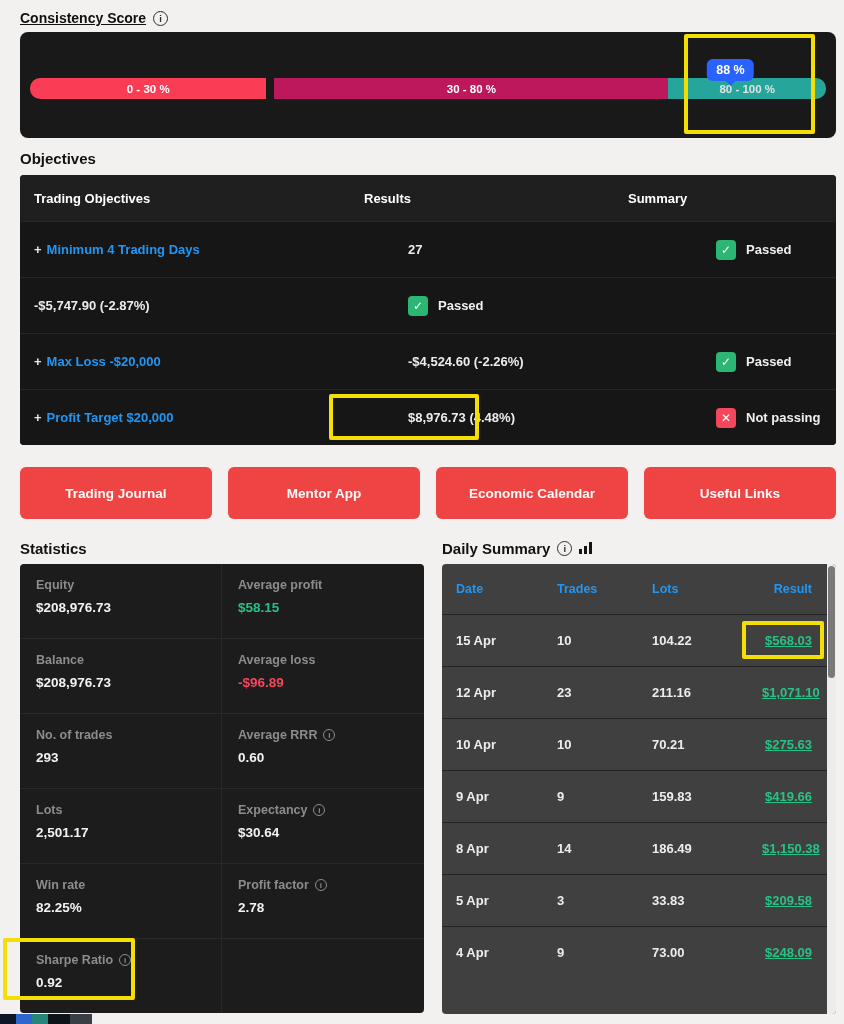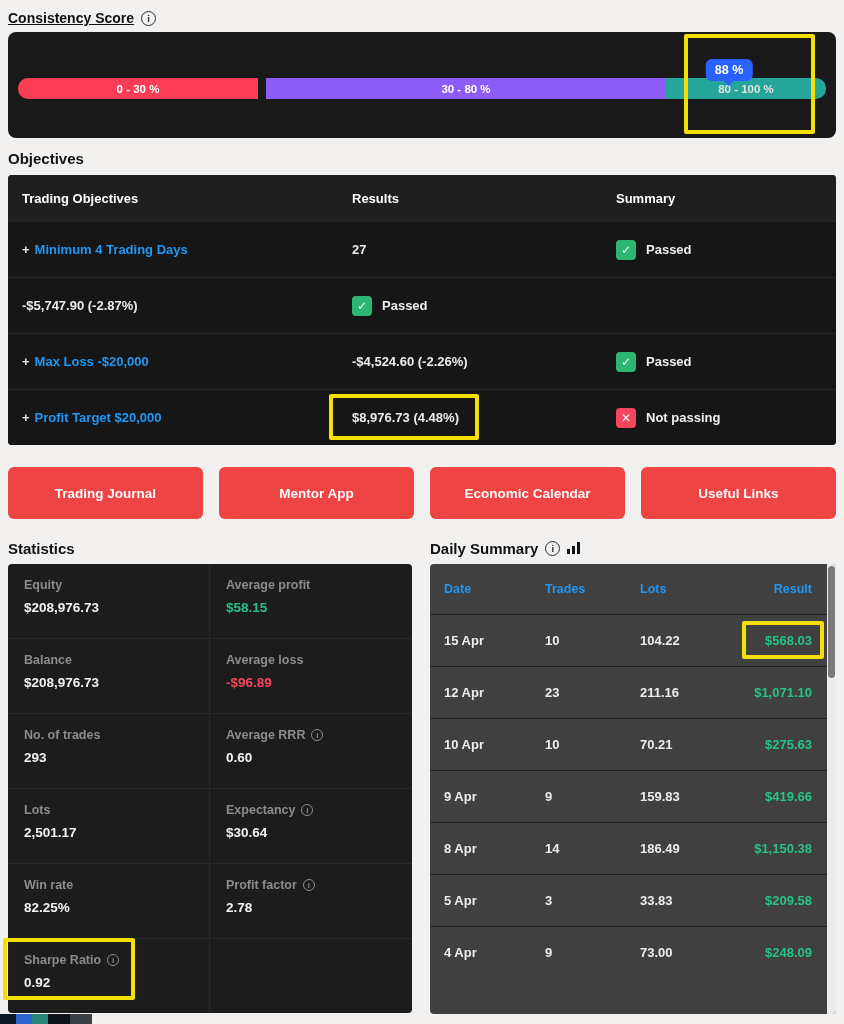--- a/index.html
+++ b/index.html
@@ -1,55 +1,56 @@
 <!DOCTYPE html>
 <html><head>
 <meta charset="utf-8">
 <style>
   * { margin:0; padding:0; box-sizing:border-box; }
   html,body { background:#d9d9d9; }
   .page {
     position:relative; width:844px; height:1024px; overflow:hidden;
     background:#f2f1ef;
     font-family:"Liberation Sans","DejaVu Sans",sans-serif;
+    padding-left:12px;
   }
   
   .top-heading { display:flex; align-items:center; gap:7px; padding:10px 8px 6px; }
   .top-title { font-size:14px; font-weight:700; color:#101010; text-decoration:underline; }
   .info-i {
     width:15px; height:15px; border:1.5px solid #2e2e2e; border-radius:50%;
     color:#2e2e2e; font-size:9.5px; font-weight:700;
     display:inline-flex; align-items:center; justify-content:center; flex:0 0 auto;
     cursor:pointer;
   }
   
   .consistency-panel { position:relative; margin:0 8px; height:106px; background:#191919; border-radius:8px; }
   .gauge { position:absolute; left:10px; right:10px; top:46px; height:21px; display:flex; }
   .seg { display:flex; align-items:center; justify-content:center; font-size:11.5px; font-weight:700; }
   .seg-red    { width:30%; background:#fa3c55; color:#ffffff; border-radius:10px 0 0 10px; }
-  .seg-yellow { width:50%; background:#8b5cf6; color:#ffffff;margin-left:8px; }
+  .seg-yellow { width:50%; background:#be185d; color:#ffffff;margin-left:8px; }
   .seg-teal   { width:20%; background:#26a69a; color:#dfe3e2; border-radius:0 10px 10px 0; }
   .gauge-tooltip {
     position:absolute; left:88%; bottom:18px; transform:translateX(-50%);
     background:#2962ff; color:#fff; font-size:12.5px; font-weight:700;
     padding:4px 9px; border-radius:6px; white-space:nowrap;
   }
   .gauge-tooltip::after {
     content:""; position:absolute; left:50%; top:100%; transform:translateX(-50%);
     border:5px solid transparent; border-top-color:#2962ff;
   }
   
   .section-heading { margin:12px 8px 8px; font-size:15px; font-weight:700; color:#121212; }
   
   .objectives-table { margin:0 8px; background:#161616; border-radius:4px; overflow:hidden; }
   .obj-header, .obj-row {
     display:grid; grid-template-columns:330px 264px 1fr; align-items:center; padding:0 14px;
   }
   .obj-header { height:46px; background:#1f1f1f; color:#ffffff; font-size:13px; font-weight:700; }
-  .obj-row { height:56px; border-top:1px solid #262626; font-size:13px; background:#161616; }
+  .obj-row { height:56px; border-top:1px solid #262626; font-size:13px; background:#161616;gap:44px; }
   .obj-link { color:#2196f3; font-weight:600; cursor:pointer; }
   .obj-link .plus { color:#eaeaea; font-weight:700; margin-right:5px; }
   .obj-result { color:#ececec; font-weight:600; }
   .obj-status { display:flex; align-items:center; gap:10px; color:#f0f0f0; font-weight:600; }
   .status-icon {
     width:20px; height:20px; border-radius:4px; color:#fff; font-size:12px; font-weight:700;
     display:flex; align-items:center; justify-content:center;
   }
   .status-icon.pass { background:#2bb673; }
   .status-icon.fail { background:#f6465d; }
@@ -79,21 +80,21 @@
   
   .daily-panel { position:relative; background:#404040; border-radius:4px; height:450px; overflow:hidden; }
   .daily-header, .daily-row {
     display:grid; grid-template-columns:101px 95px 110px 1fr; align-items:center;
     padding:0 24px 0 14px;
   }
   .daily-header { height:50px; color:#2196f3; font-size:12.5px; font-weight:700; }
   .daily-header .r-h { text-align:right; }
   .daily-row { height:52px; border-top:1px solid #232323; font-size:13px; }
   .daily-row .d { color:#ededed; font-weight:600; }
-  .daily-row .r { color:#27c285; font-weight:700; text-align:right; }
+  .daily-row .r { color:#27c285; font-weight:700; text-align:right;text-decoration:underline; }
   .scrollbar { position:absolute; top:0; right:0; bottom:0; width:9px; background:#ececec; }
   .scroll-thumb { position:absolute; top:2px; left:1px; width:7px; height:112px; background:#7a7a7a; border-radius:4px; cursor:pointer; }
   .chart-icon { display:inline-flex; align-items:flex-end; gap:2px; height:12px; cursor:pointer; }
   .chart-icon i { display:block; width:3px; background:#141414; }
   .chart-icon i:nth-child(1){ height:5px; }
   .chart-icon i:nth-child(2){ height:8px; }
   .chart-icon i:nth-child(3){ height:12px; }
   
   .annotation { position:absolute; border:4px solid #f4de04; border-radius:2px; pointer-events:none; z-index:50; }
   #ann-consistency { left:684px; top:34px;  width:131px; height:100px; }

